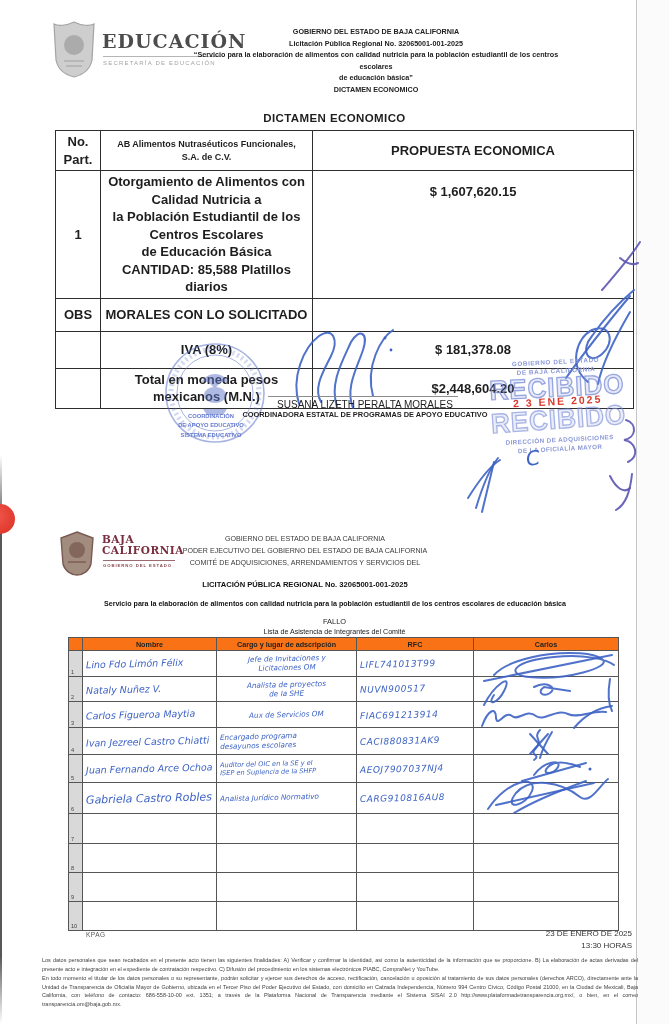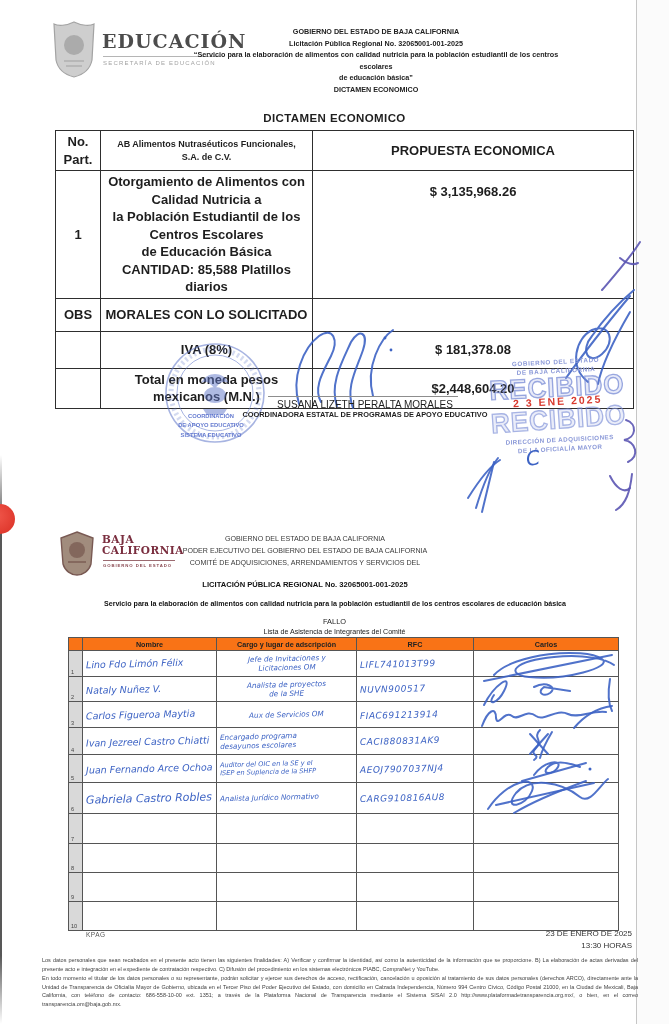--- a/index.html
+++ b/index.html
@@ -137,21 +137,21 @@
       <td class="pre vendor">AB Alimentos Nutraséuticos Funcionales,
 S.A. de C.V.</td>
       <td>PROPUESTA ECONOMICA</td>
     </tr>
     <tr style="height:54px">
       <td>1</td>
       <td class="pre">Otorgamiento de Alimentos con Calidad Nutricia a
 la Población Estudiantil de los Centros Escolares
 de Educación Básica
 CANTIDAD: 85,588 Platillos diarios</td>
-      <td style="vertical-align:top;padding-top:12px">$ 3,135,968.26</td>
+      <td style="vertical-align:top;padding-top:12px">$ 1,607,620.15</td>
     </tr>
     <tr style="height:33px">
       <td>OBS</td>
       <td>MORALES CON LO SOLICITADO</td>
       <td></td>
     </tr>
     <tr style="height:37px">
       <td></td>
       <td>IVA (8%)</td>
       <td>$ 181,378.08</td>

